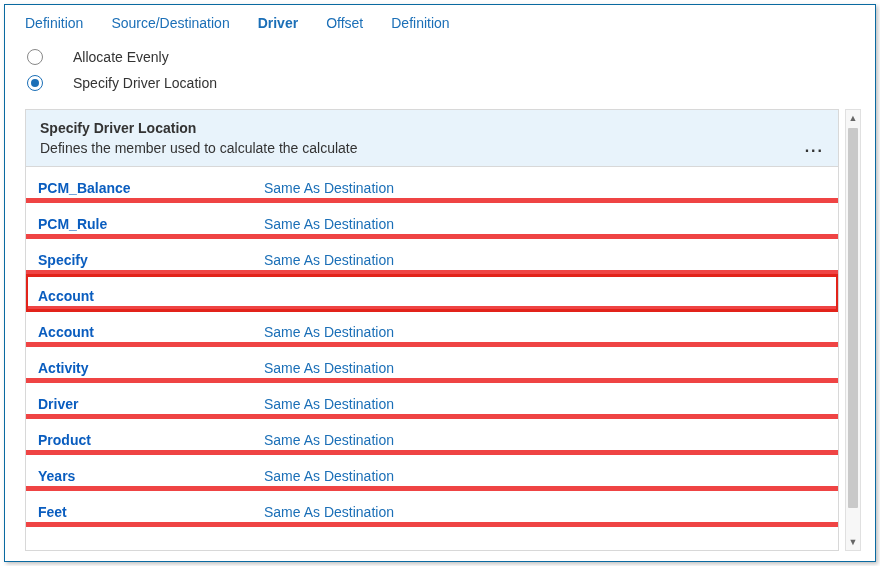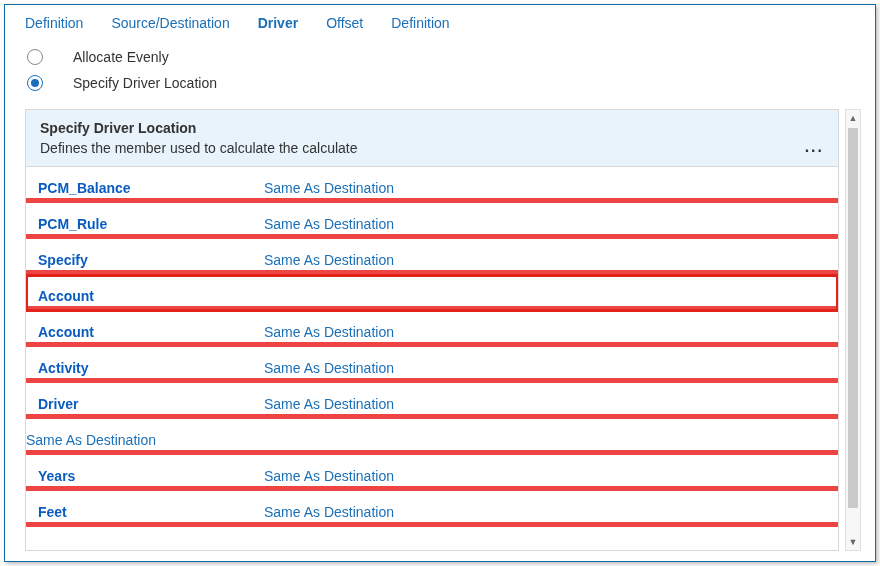--- a/index.html
+++ b/index.html
@@ -204,20 +204,21 @@
           </div>
           <div class="row">
             <div class="dim-name">Activity</div>
             <div class="dim-value">Same As Destination</div>
           </div>
           <div class="row">
             <div class="dim-name">Driver</div>
             <div class="dim-value">Same As Destination</div>
           </div>
           <div class="row">
+            <div class="dim-name">Product</div>
             <div class="dim-value">Same As Destination</div>
           </div>
           <div class="row">
             <div class="dim-name">Years</div>
             <div class="dim-value">Same As Destination</div>
           </div>
           <div class="row">
             <div class="dim-name">Feet</div>
             <div class="dim-value">Same As Destination</div>
           </div>

